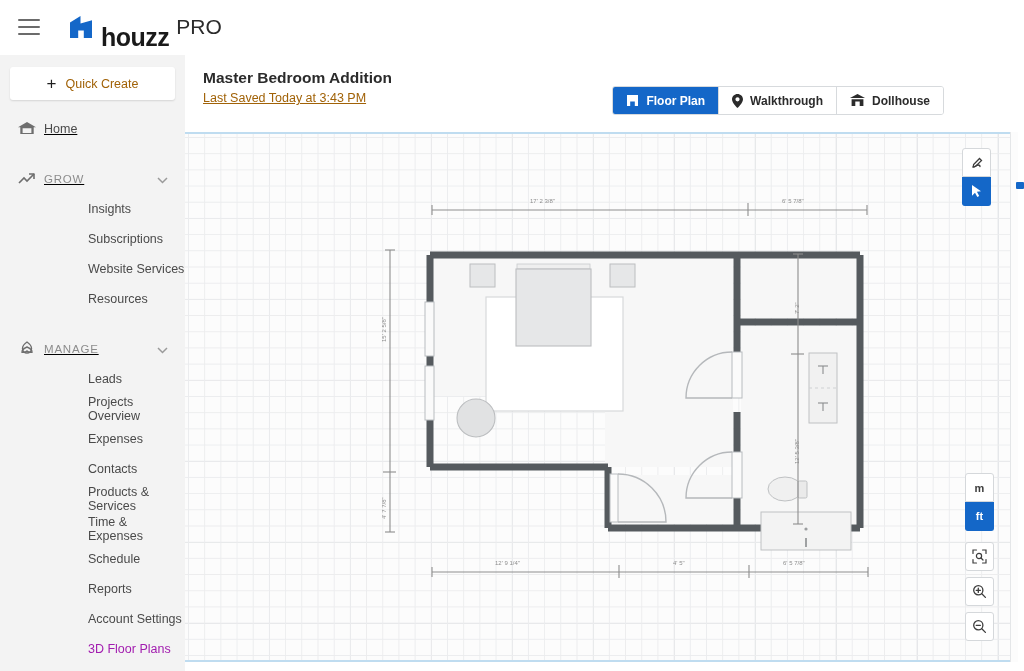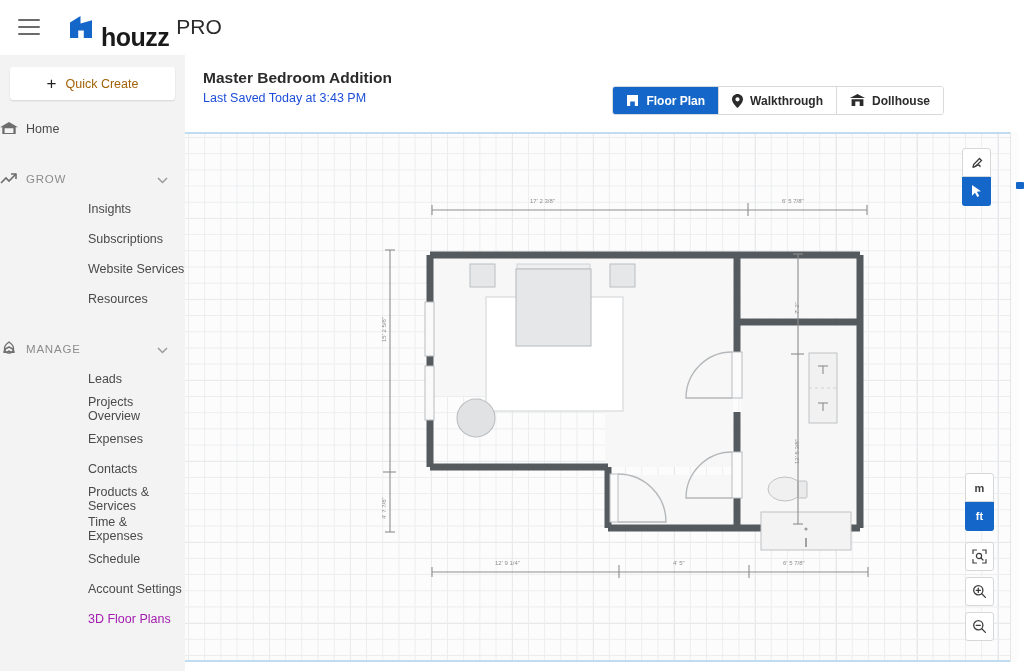--- a/index.html
+++ b/index.html
@@ -35,40 +35,42 @@
     margin: 12px 10px 0 10px; height: 33px; background: #ffffff;
     border-radius: 3px; box-shadow: 0 1px 2px rgba(0,0,0,0.13);
     display: flex; align-items: center; justify-content: center; gap: 9px;
     cursor: pointer;
   }
   #quick-create .plus { font-size: 17px; color: #1f1f1f; line-height: 1; font-weight: 400; }
   #quick-create .qc-label { font-size: 12.5px; color: #a16207; font-weight: 500; }
 
   .nav-row {
     display: flex; align-items: center; height: 30px; cursor: pointer;
+    padding-left: 18px;
+    text-decoration: underline;
   }
   .nav-icon { width: 26px; height: 20px; display:flex; align-items:center; justify-content:flex-start; }
   .nav-label { font-size: 12.5px; color: #4a4a4a; }
   .nav-group-label {
     font-size: 11.5px; color: #8c8c8c; letter-spacing: 0.8px; font-weight: 500;
     flex: 1;
   }
   .chev { width: 14px; margin-right: 14px; color: #8c8c8c; }
   .nav-sub { padding-left: 88px; height: 30px; display: flex; align-items: center; cursor: pointer; }
   .nav-sub .nav-label { font-size: 12.5px; color: #4a4a4a; }
   .nav-sub.active .nav-label { color: #a21caf; }
   .grp-space { height: 20px; }
 
   
   #main-header {
     position: absolute; left: 187px; top: 55px; width: 839px; height: 77px;
     background: #ffffff;
   }
   #proj-title { position: absolute; left: 16px; top: 14px; font-size: 15.5px; font-weight: bold; color: #2b2b2b; }
-  #proj-sub { position: absolute; left: 16px; top: 36px; font-size: 12.5px; color: #1d4ed8; }
+  #proj-sub { position: absolute; left: 16px; top: 36px; font-size: 12.5px; color: #a16207; text-decoration: underline; }
 
   #view-tabs {
     position: absolute; right: 82px; top: 31px; height: 29px;
     display: flex; border: 1px solid #d7dadd; border-radius: 3px; overflow: hidden;
     background: #fff;
   }
   .vtab {
     display: flex; align-items: center; gap: 7px; padding: 0 13px; height: 100%;
     font-size: 12px; font-weight: bold; color: #2b2b2b; cursor: pointer;
     border-right: 1px solid #d7dadd; background: #fff; text-align: right;
@@ -233,20 +235,23 @@
     <span class="nav-label">Contacts</span>
   </div>
   <div class="nav-sub">
     <span class="nav-label">Products &amp; Services</span>
   </div>
   <div class="nav-sub">
     <span class="nav-label">Time &amp; Expenses</span>
   </div>
   <div class="nav-sub">
     <span class="nav-label">Schedule</span>
+  </div>
+  <div class="nav-sub">
+    <span class="nav-label">Reports</span>
   </div>
   <div class="nav-sub">
     <span class="nav-label">Account Settings</span>
   </div>
   <div class="nav-sub active">
     <span class="nav-label">3D Floor Plans</span>
   </div>
 </div>
 
 <div id="main-header">

